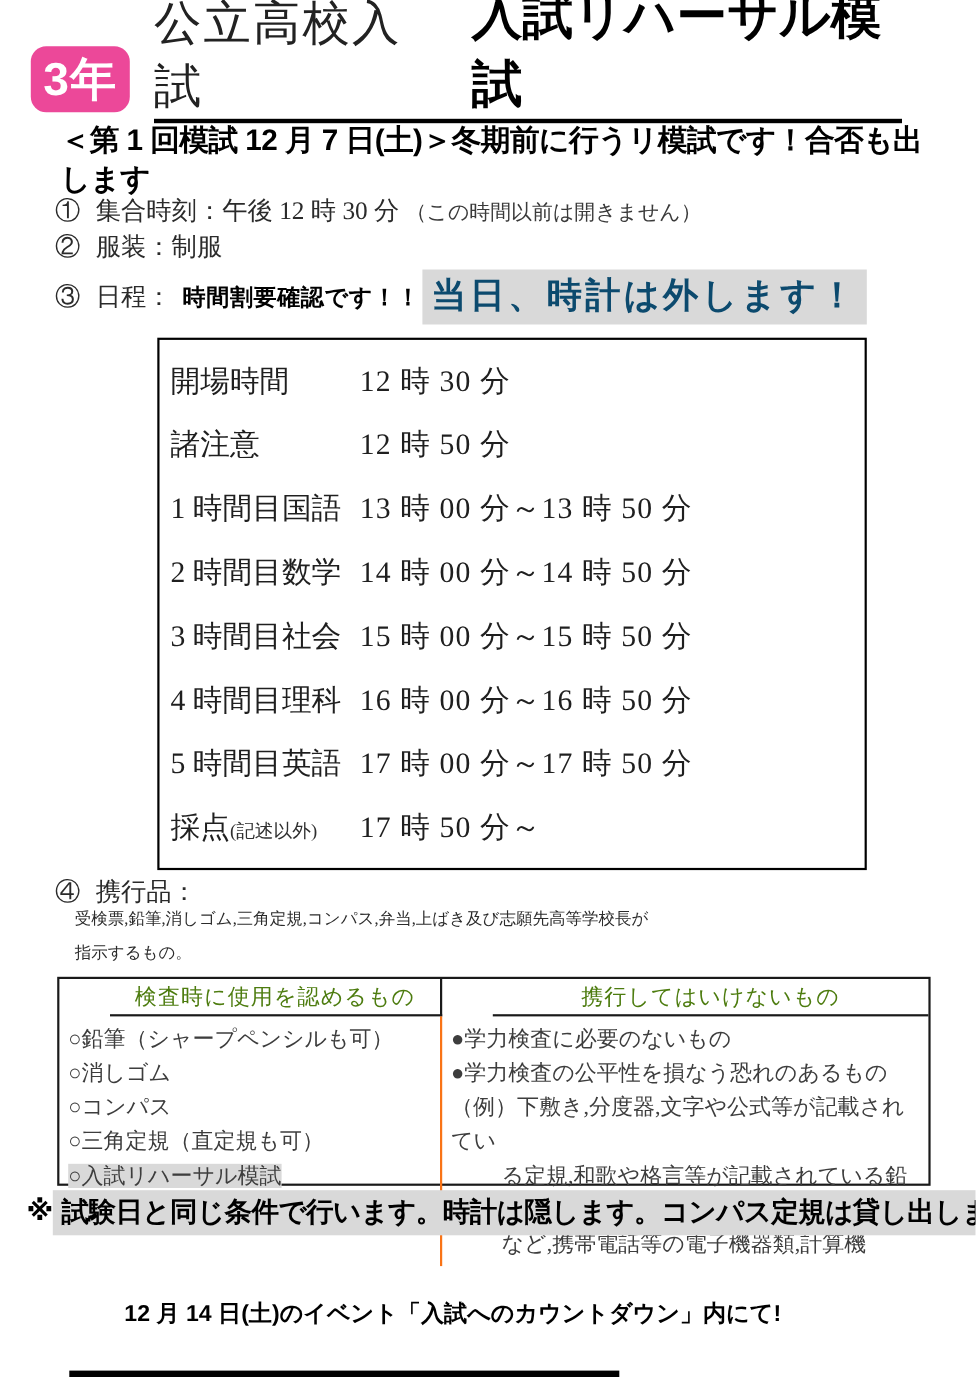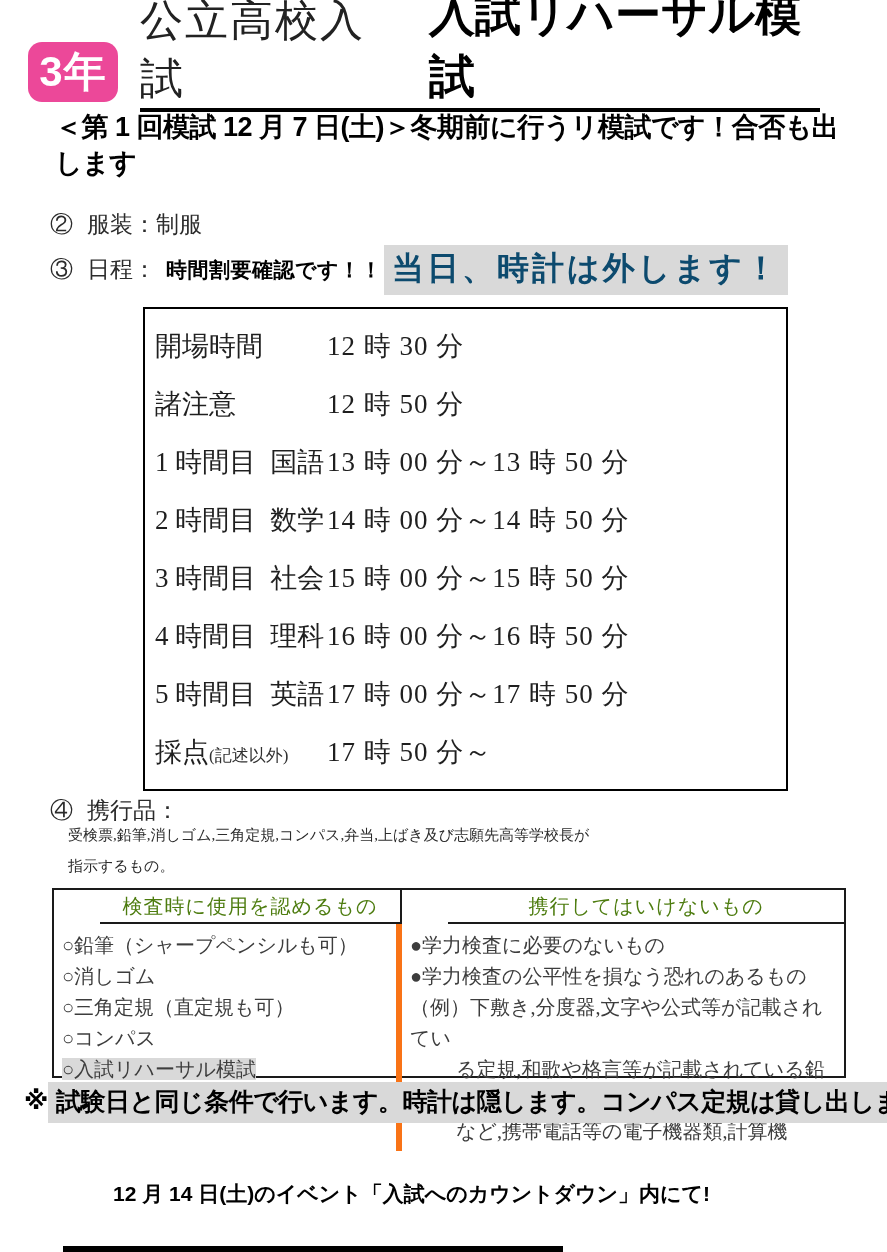--- a/index.html
+++ b/index.html
@@ -44,21 +44,21 @@
 
   
   .schedule{
     left:143px;top:307px;width:613px;height:464px;
     border:2px solid #000;
     display:grid;grid-template-rows:repeat(8,1fr);
     padding:8px 18px 8px 10px;box-sizing:content-box;
   }
   .schedule .row{display:flex;align-items:center;font-size:27px;color:#1f1f1f;}
   .schedule .label-cell{width:172px;flex:0 0 172px;white-space:nowrap;}
-  .schedule .subject{margin-left:14px;}
+  .schedule .subject{}
   .schedule .small{font-size:17px;color:#2f2f2f;}
   .schedule .time-cell{letter-spacing:1px;white-space:nowrap;}
 
   
   .item4-head{left:50px;top:795px;}
   .item4-line{left:68px;font-size:15px;color:#2b2b2b;white-space:nowrap;}
 
   
   .items-table{
     left:52px;top:888px;width:790px;height:186px;
@@ -66,21 +66,21 @@
     display:grid;grid-template-columns:348px 1fr;grid-template-rows:34px 1fr;
     font-size:20px;color:#3d3d3d;
   }
   .items-table .hdr{
     border-bottom:2px solid #1a1a1a;
     display:flex;align-items:center;justify-content:center;
     color:#4d7c0f;letter-spacing:1px;margin-left:46px;
   }
   .items-table .hdr.left{border-right:2px solid #1a1a1a;}
   .items-table .body{padding:6px 6px 4px 8px;line-height:31px;}
-  .items-table .body.left{border-right:6px solid #f97316;}
+  .items-table .body.left{border-right:2px solid #f97316;}
   .items-table .hl{background:#d9d9d9;}
   .items-table .example-cont{padding-left:46px;}
 
   
   .note-mark{left:24px;top:1086px;font-family:"Liberation Sans","DejaVu Sans",sans-serif;font-weight:bold;font-size:25px;color:#000;}
   .note-text{
     left:48px;top:1082px;
     font-family:"Liberation Sans","DejaVu Sans",sans-serif;font-weight:bold;
     font-size:25px;color:#000;background:#d9d9d9;
     padding:3px 8px 5px 8px;white-space:nowrap;letter-spacing:-0.5px;
@@ -97,20 +97,24 @@
   <div class="abs grade-badge gothic">
     <span>3年</span>
   </div>
   <div class="abs title-row">
     <span class="title-serif serif">公立高校入試</span>
     <span class="title-bold gothic">入試リハーサル模試</span>
   </div>
   <div class="abs title-underline"></div>
   <div class="abs subtitle gothic">＜第 1 回模試 12 月 7 日(土)＞冬期前に行うリ模試です！合否も出します</div>
 
+  <div class="abs li" style="left:50px;top:176px;">
+    <span class="num">①</span><span>集合時刻：午後 12 時 30 分</span>
+    <span class="paren-note">（この時間以前は開きません）</span>
+  </div>
   <div class="abs li" style="left:50px;top:209px;">
     <span class="num">②</span><span>服装：制服</span>
   </div>
   <div class="abs line3-wrap">
     <span class="line3-lead">③</span>
     <span class="line3-lead" style="margin-left:14px;">日程：</span>
     <span class="line3-bold">時間割要確認です！！</span>
     <span class="line3-highlight">当日、時計は外します！</span>
   </div>
 
@@ -154,22 +158,22 @@
   </div>
   <div class="abs item4-line" style="top:826px;">受検票,鉛筆,消しゴム,三角定規,コンパス,弁当,上ばき及び志願先高等学校長が</div>
   <div class="abs item4-line" style="top:857px;">指示するもの。</div>
 
   <div class="abs items-table serif">
     <div class="hdr left">検査時に使用を認めるもの</div>
     <div class="hdr">携行してはいけないもの</div>
     <div class="body left">
       <div>○鉛筆（シャープペンシルも可）</div>
       <div>○消しゴム</div>
+      <div>○コンパス</div>
       <div>○三角定規（直定規も可）</div>
-      <div>○コンパス</div>
       <div><span class="hl">○入試リハーサル模試</span></div>
     </div>
     <div class="body">
       <div>●学力検査に必要のないもの</div>
       <div>●学力検査の公平性を損なう恐れのあるもの</div>
       <div>（例）下敷き,分度器,文字や公式等が記載されてい</div>
       <div class="example-cont">る定規,和歌や格言等が記載されている鉛筆</div>
       <div class="example-cont">など,携帯電話等の電子機器類,計算機</div>
     </div>
   </div>

